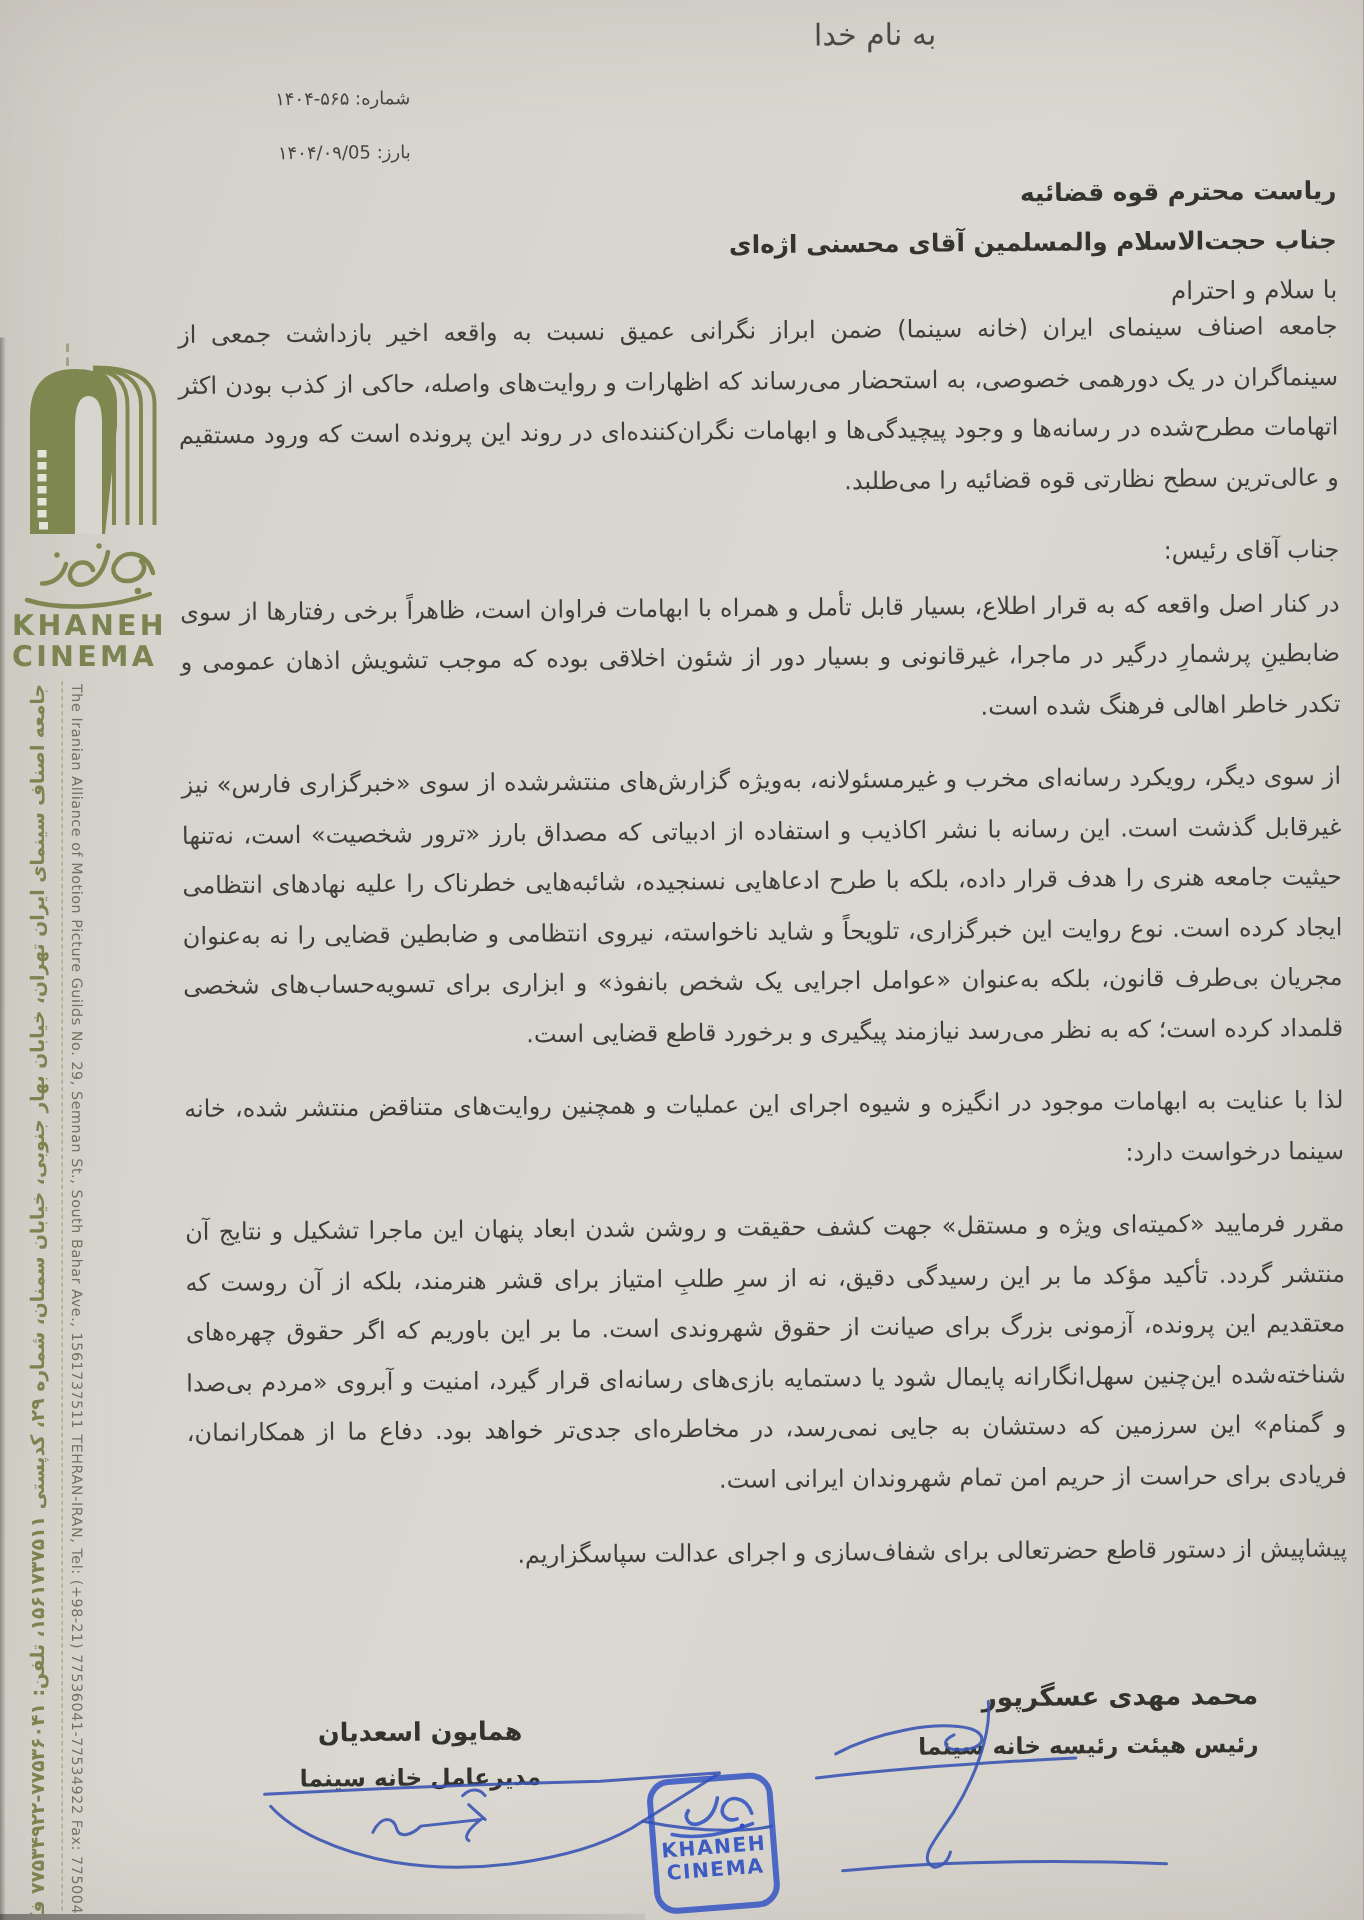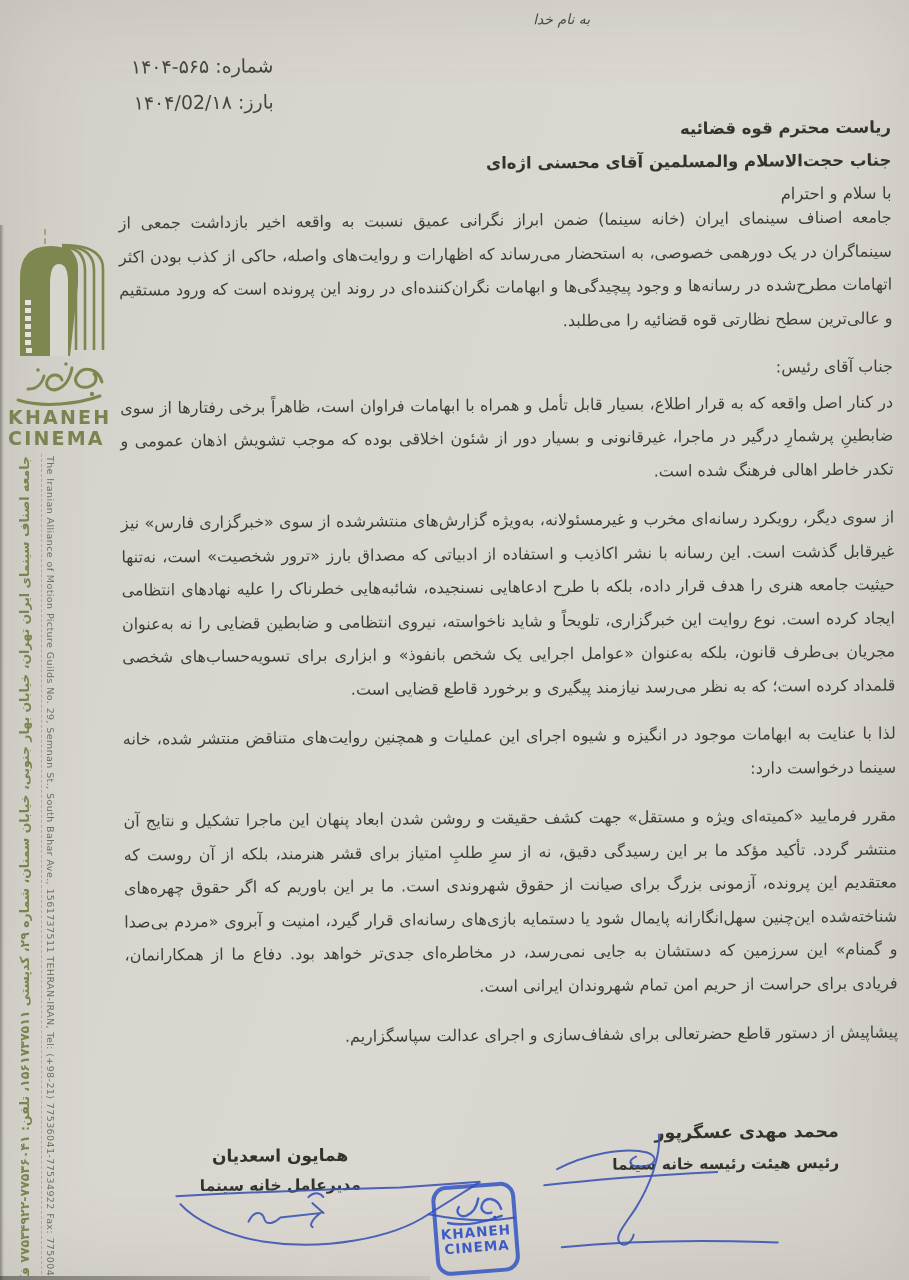--- a/index.html
+++ b/index.html
@@ -28,22 +28,22 @@
     transform:rotate(-90deg);transform-origin:top right;
     direction:rtl;white-space:nowrap;overflow:hidden;text-align:right;
     color:#7b8350;font-size:12.5px;font-weight:bold;letter-spacing:.2px;line-height:26px;}
   .addr-en{
     position:absolute;left:57px;top:456px;width:820px;height:13px;
     transform:rotate(90deg);transform-origin:top left;
     white-space:nowrap;overflow:hidden;
     color:#6e7260;font-size:9.5px;letter-spacing:.4px;line-height:13px;}
   
   .letter{position:absolute;inset:0;transform:rotate(-.45deg);}
-  .bismillah{position:absolute;left:485px;top:12px;width:110px;font-size:14px;color:#4a4a44;direction:rtl;font-style:italic;}
-  .meta{position:absolute;right:631px;top:46px;direction:rtl;text-align:right;font-size:19px;line-height:36px;color:#45453f;white-space:nowrap;}
+  .bismillah{position:absolute;left:519px;top:12px;width:110px;font-size:20px;color:#4a4a44;direction:rtl;}
+  .meta{position:absolute;right:631px;top:46px;direction:rtl;text-align:right;font-size:12px;line-height:36px;color:#45453f;white-space:nowrap;}
   .recipient{position:absolute;right:14px;top:114px;direction:rtl;text-align:right;line-height:33px;font-size:16.5px;}
   .recipient .r-bold{font-weight:bold;color:#34342f;}
   .paragraphs{position:absolute;right:14px;left:122px;top:204px;direction:rtl;text-align:justify;
     font-size:16px;line-height:33.5px;color:#3f3f3a;letter-spacing:.1px;}
   .paragraphs p{margin:0 0 15px 0;}
   .paragraphs p:nth-child(2){margin-bottom:2px;}
   .closing{margin-top:16px;}
   
   .sig-block{position:absolute;direction:rtl;color:#33332e;font-weight:bold;}
   .sig-right{right:74px;top:1124px;text-align:right;}
@@ -115,21 +115,21 @@
     <div class="addr-fa">جامعه اصناف سینمای ایران   تهران، خیابان بهار جنوبی، خیابان سمنان، شماره ۲۹، کدپستی ۱۵۶۱۷۳۷۵۱۱، تلفن: ۷۷۵۳۶۰۴۱-۷۷۵۳۴۹۲۲  فکس: ۷۷۵۰۰۴۷۱</div>
     <div class="addr-en">The Iranian Alliance of Motion Picture Guilds    No. 29, Semnan St., South Bahar Ave., 1561737511 TEHRAN-IRAN,  Tel: (+98-21) 77536041-77534922   Fax: 77500471</div>
   </aside>
 
   <main class="letter">
 
     <div class="bismillah">به نام خدا</div>
 
     <div class="meta">
       <div><span>شماره:</span> <span>۵۶۵-۱۴۰۴</span></div>
-      <div><span>بارز:</span> <span>۱۴۰۴/02/۱۸</span></div>
+      <div><span>بارز:</span> <span>۱۴۰۴/۰۹/05</span></div>
     </div>
 
     <div class="recipient">
       <div class="r-bold">ریاست محترم قوه قضائیه</div>
       <div class="r-bold">جناب حجت‌الاسلام والمسلمین آقای محسنی اژه‌ای</div>
       <div>با سلام و احترام</div>
     </div>
 
     <div class="paragraphs">
 

